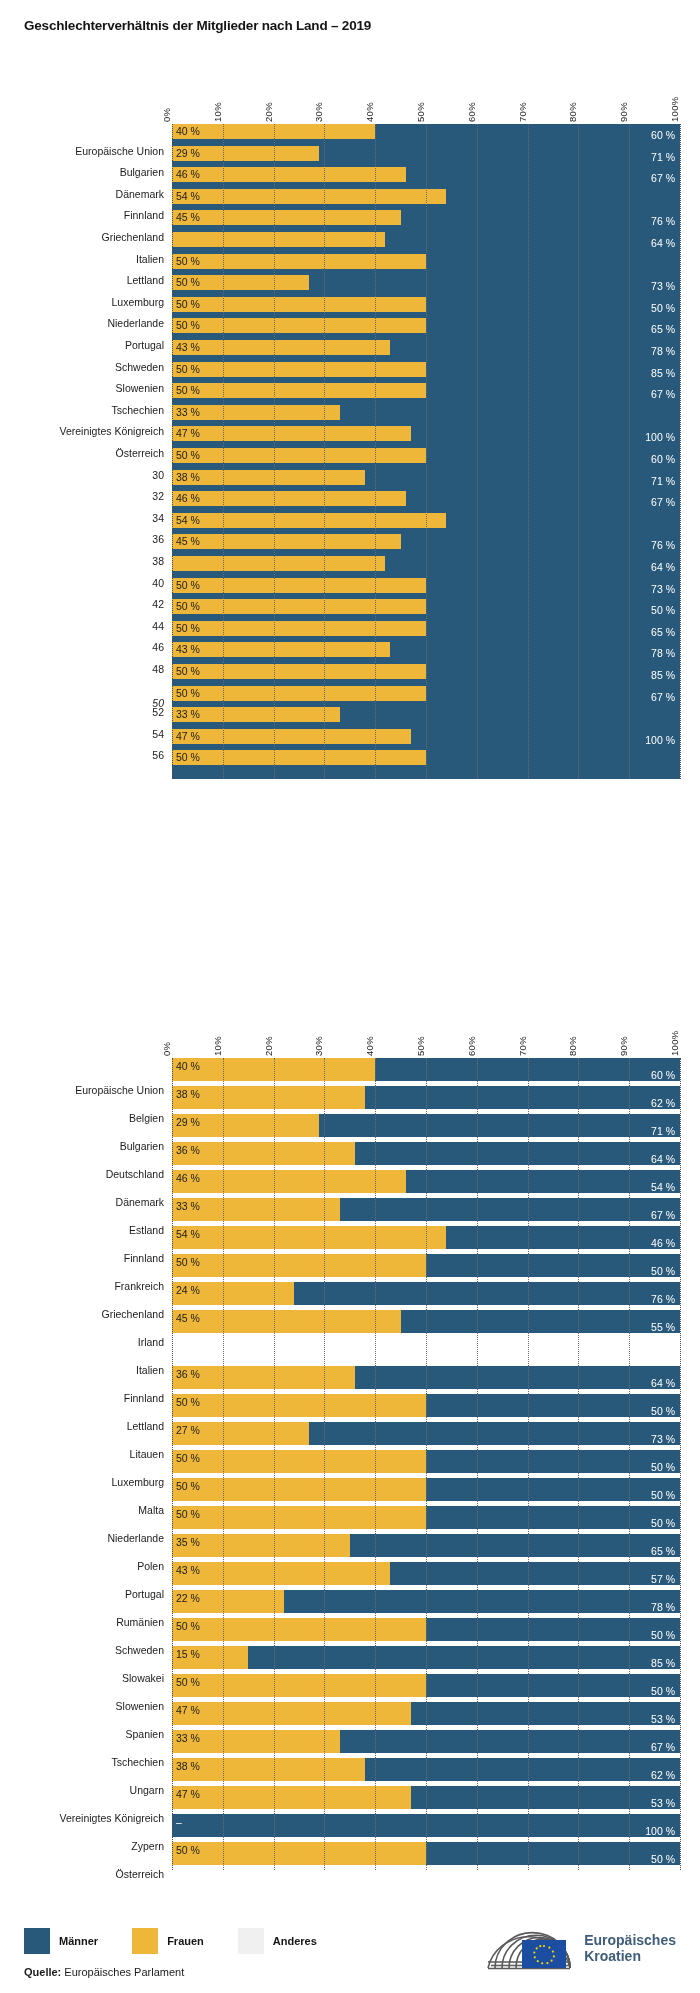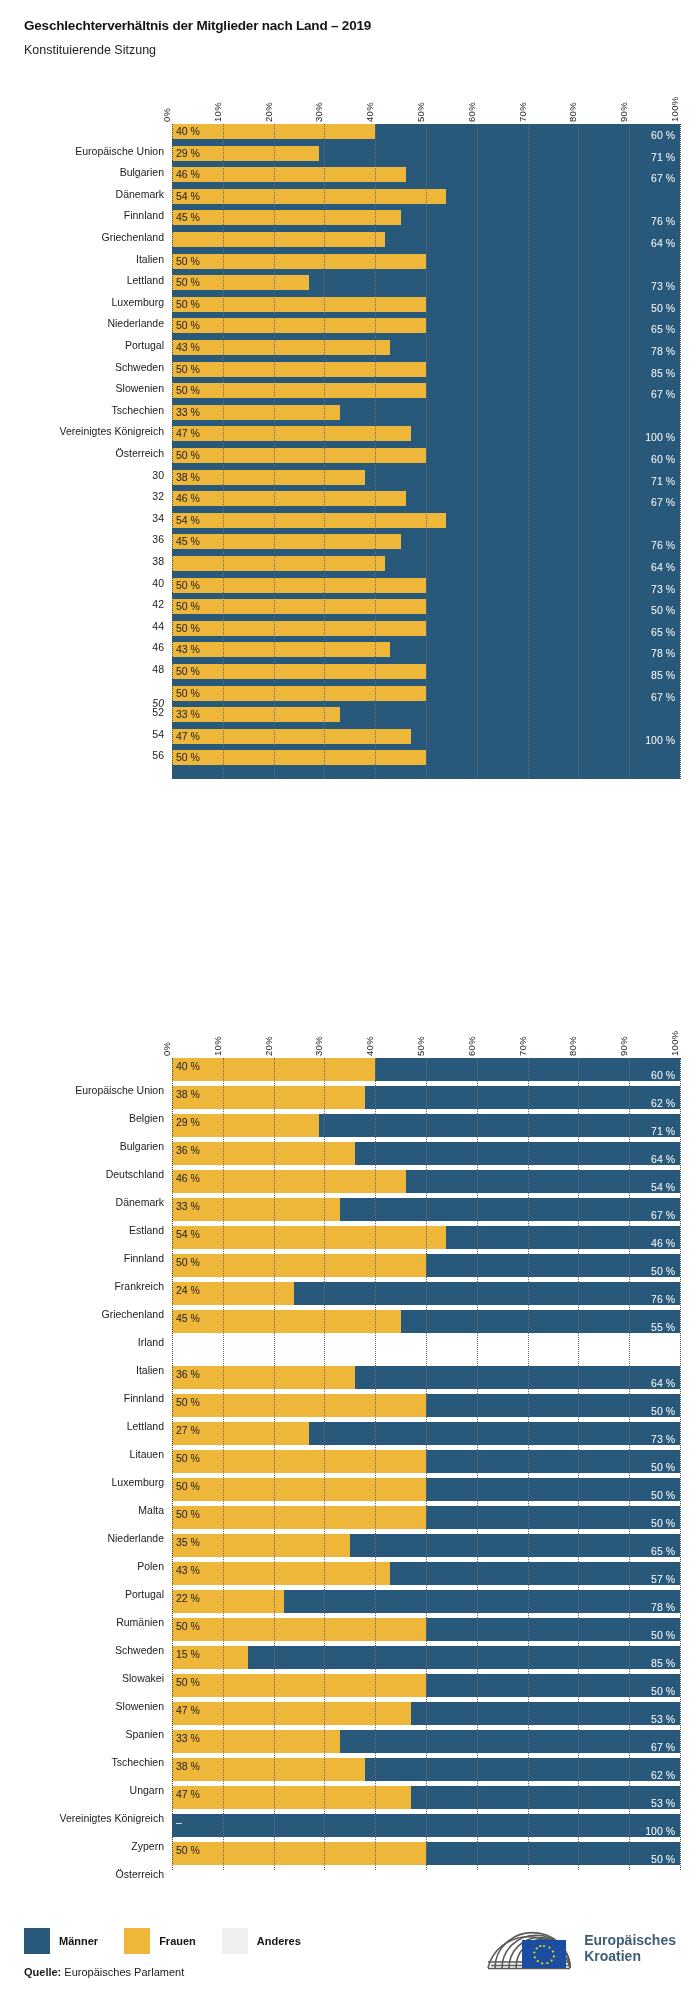--- a/index.html
+++ b/index.html
@@ -125,21 +125,21 @@
     left: 0; right: 0;
     bottom: 0;
     height: 103px;
   }
   .legend {
     position: absolute;
     left: 24px;
     top: 38px;
     display: flex;
     align-items: center;
-    gap: 4px;
+    gap: 12px;
   }
   .legend-item { display: flex; align-items: center; margin-right: 22px; }
   .legend-swatch {
     width: 26px; height: 26px; display: inline-block; margin-right: 9px;
   }
   .legend-text { font-size: 11px; font-weight: bold; color: #141414; }
   .source {
     position: absolute;
     left: 24px;
     top: 76px;
@@ -161,21 +161,20 @@
     line-height: 1.15;
     font-weight: bold;
     color: #3f5d78;
   }
 </style>
 </head>
 <body>
 
 <div class="header">
   <div class="title">Geschlechterverhältnis der Mitglieder nach Land – 2019</div>
-  <div class="subtitle">Konstituierende Sitzung</div>
 </div>
 
 <div class="chart-block" id="top-chart" style="position:absolute; left:0; top:86px; width:700px; height:700px;">
   <div class="axis-row" id="axis-top">
       <span class="axis-tick" style="left: 0px; bottom: 2px;">0%</span>
       <span class="axis-tick" style="left: 50.8px; bottom: 2px;">10%</span>
       <span class="axis-tick" style="left: 101.6px; bottom: 2px;">20%</span>
       <span class="axis-tick" style="left: 152.4px; bottom: 2px;">30%</span>
       <span class="axis-tick" style="left: 203.2px; bottom: 2px;">40%</span>
       <span class="axis-tick" style="left: 254px; bottom: 2px;">50%</span>

